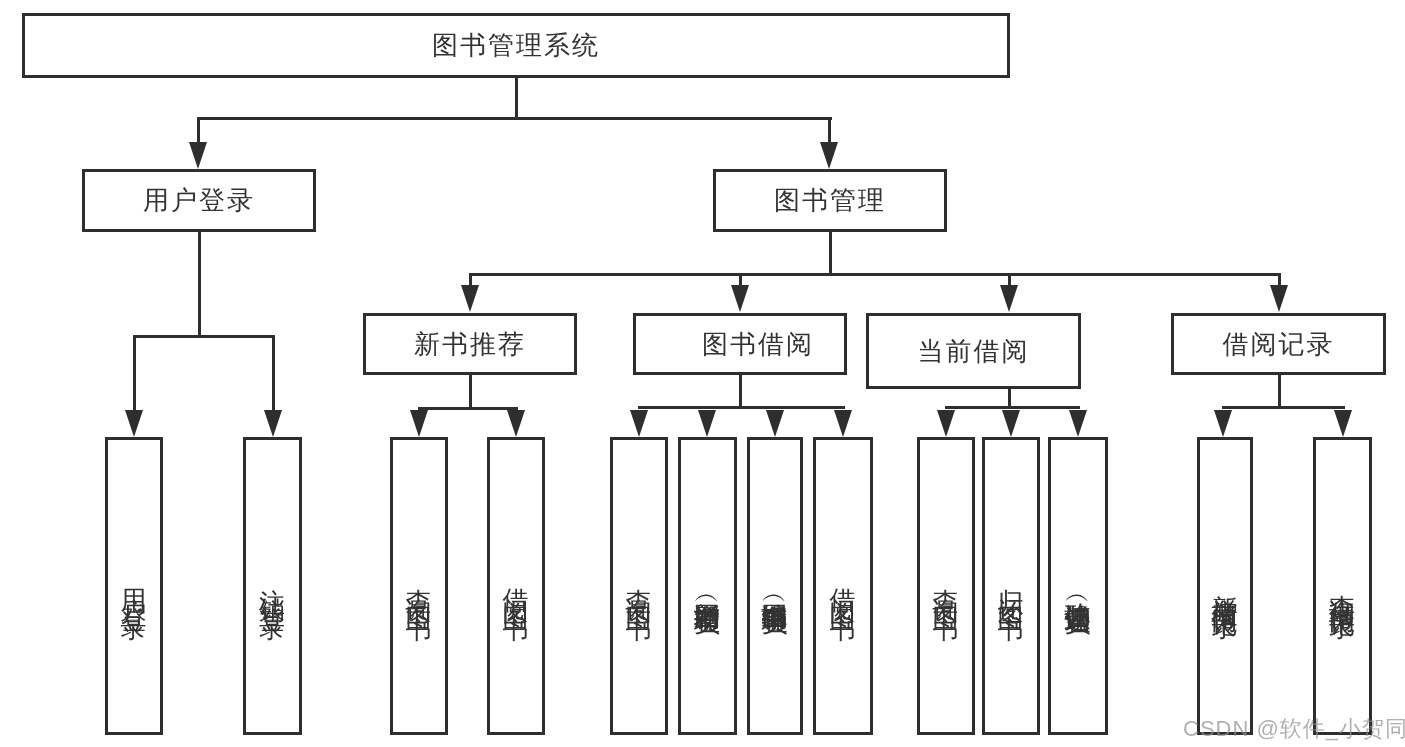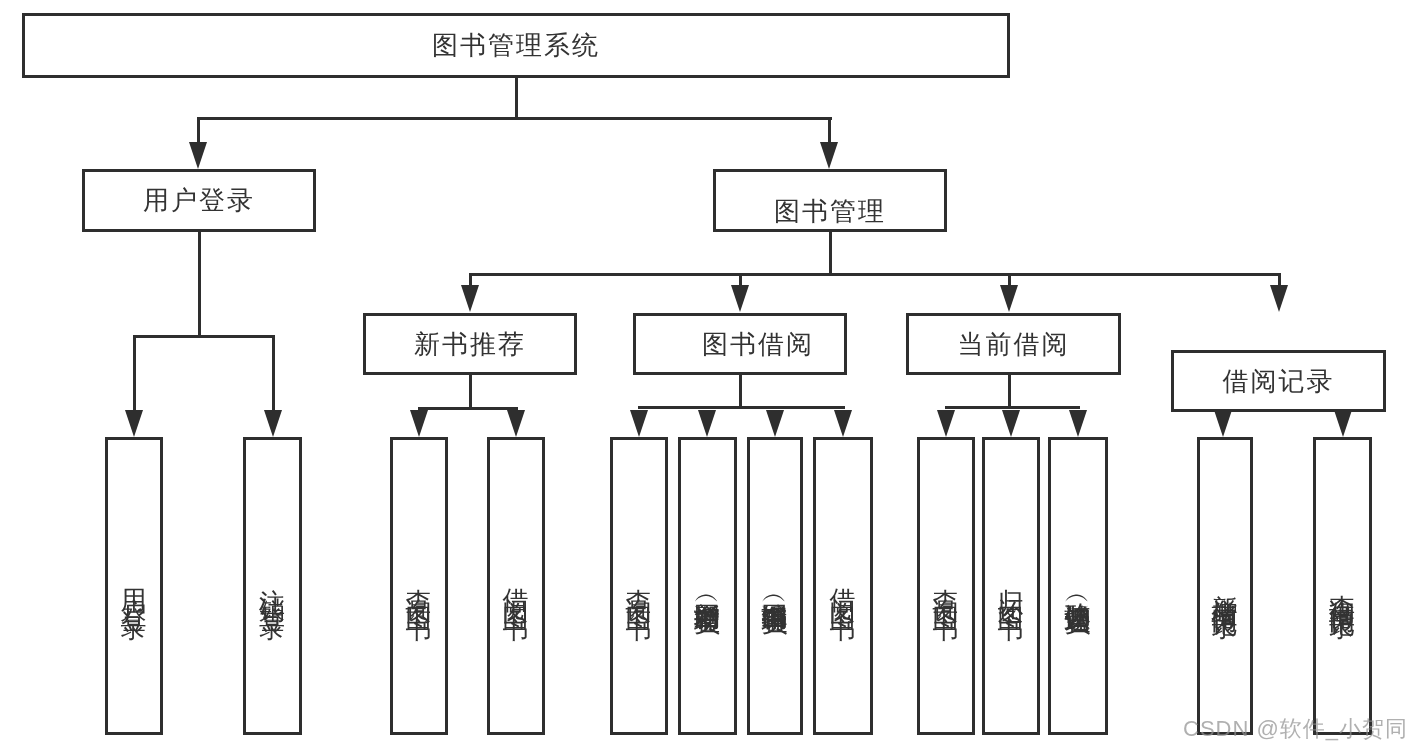--- a/index.html
+++ b/index.html
@@ -43,21 +43,21 @@
   <div class="line" style="left:515px;top:68px;width:3px;height:49px;"></div>
   <div class="line" style="left:197px;top:117px;width:635px;height:3px;"></div>
   <div class="line" style="left:197px;top:117px;width:3px;height:27px;"></div>
   <div class="arrow" style="left:189px;top:142px;"></div>
   <div class="line" style="left:828px;top:117px;width:3px;height:27px;"></div>
   <div class="arrow" style="left:820px;top:142px;"></div>
 
   <div class="box hnode" style="left:82px;top:169px;width:234px;height:63px;">
     <span>用户登录</span>
   </div>
-  <div class="box hnode" style="left:713px;top:169px;width:234px;height:63px;align-items:flex-end;">
+  <div class="box hnode" style="left:713px;top:169px;width:234px;height:63px;">
     <span>图书管理</span>
   </div>
 
   <div class="line" style="left:198px;top:232px;width:3px;height:103px;"></div>
   <div class="line" style="left:133px;top:335px;width:142px;height:3px;"></div>
   <div class="line" style="left:133px;top:335px;width:3px;height:75px;"></div>
   <div class="arrow" style="left:125px;top:410px;"></div>
   <div class="line" style="left:272px;top:335px;width:3px;height:75px;"></div>
   <div class="arrow" style="left:264px;top:410px;"></div>
 
@@ -71,24 +71,24 @@
   <div class="arrow" style="left:1000px;top:285px;"></div>
   <div class="line" style="left:1278px;top:273px;width:3px;height:14px;"></div>
   <div class="arrow" style="left:1270px;top:285px;"></div>
 
   <div class="box hnode" style="left:363px;top:313px;width:214px;height:62px;font-family:Liberation Serif, serif;">
     <span>新书推荐</span>
   </div>
   <div class="box hnode" style="left:633px;top:313px;width:214px;height:62px;padding-left:36px;">
     <span>图书借阅</span>
   </div>
-  <div class="box hnode" style="left:906px;top:313px;width:215px;height:62px;">
+  <div class="box hnode" style="left:866px;top:313px;width:215px;height:76px;">
     <span>当前借阅</span>
   </div>
-  <div class="box hnode" style="left:1171px;top:313px;width:215px;height:62px;margin-top:37px;">
+  <div class="box hnode" style="left:1171px;top:313px;width:215px;height:62px;">
     <span>借阅记录</span>
   </div>
 
   <div class="line" style="left:469px;top:375px;width:3px;height:32px;"></div>
   <div class="line" style="left:418px;top:407px;width:100px;height:3px;"></div>
   <div class="arrow" style="left:410px;top:410px;"></div>
   <div class="arrow" style="left:507px;top:410px;"></div>
 
   <div class="line" style="left:739px;top:375px;width:3px;height:31px;"></div>
   <div class="line" style="left:638px;top:406px;width:207px;height:3px;"></div>

